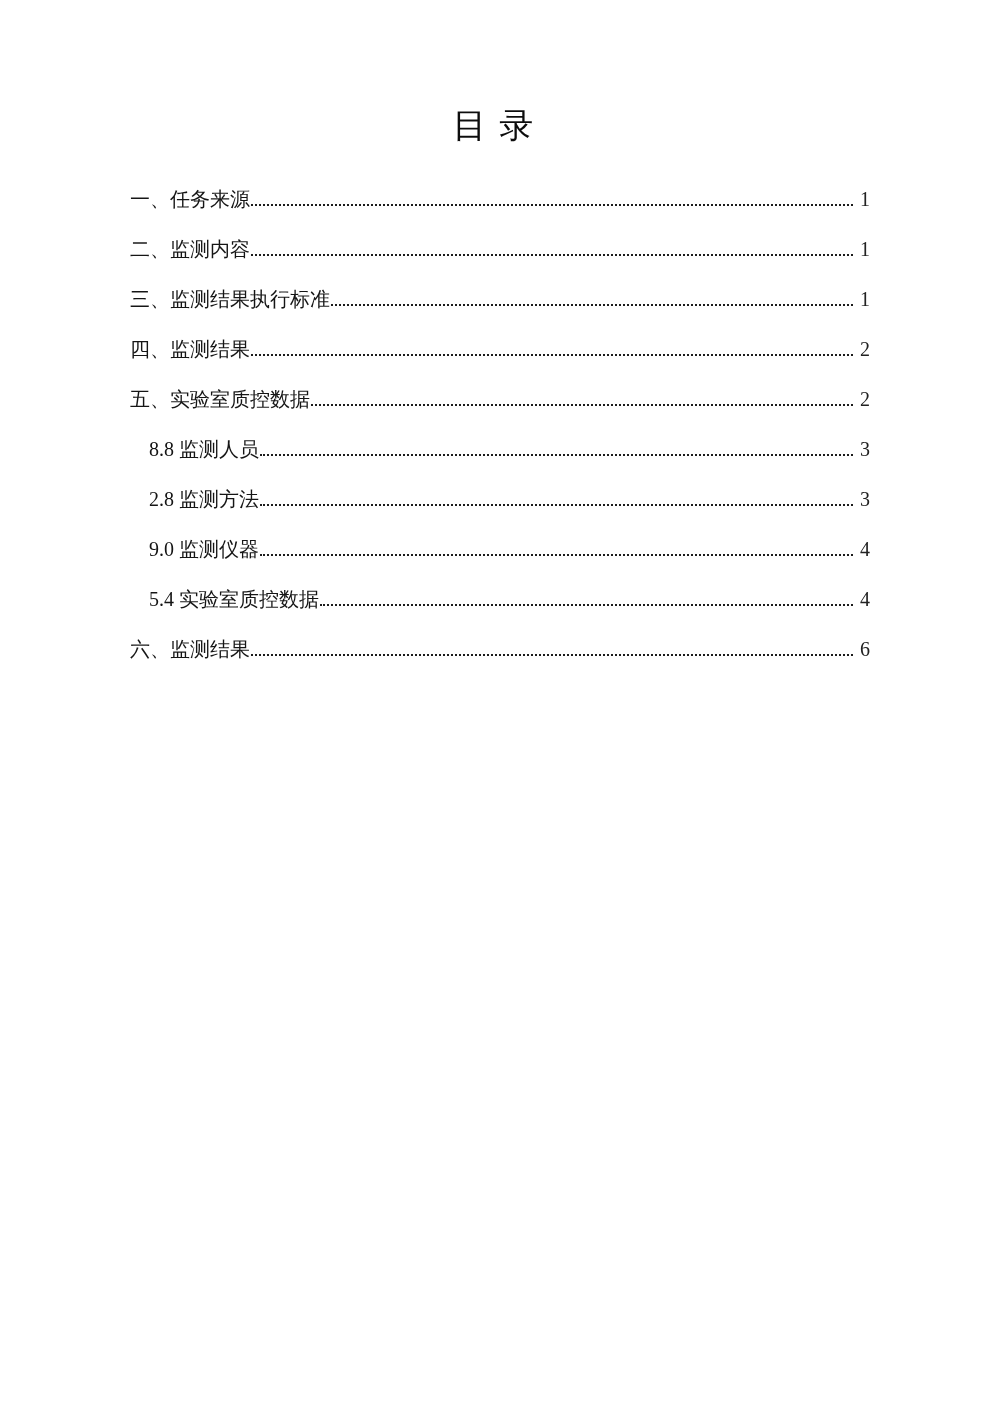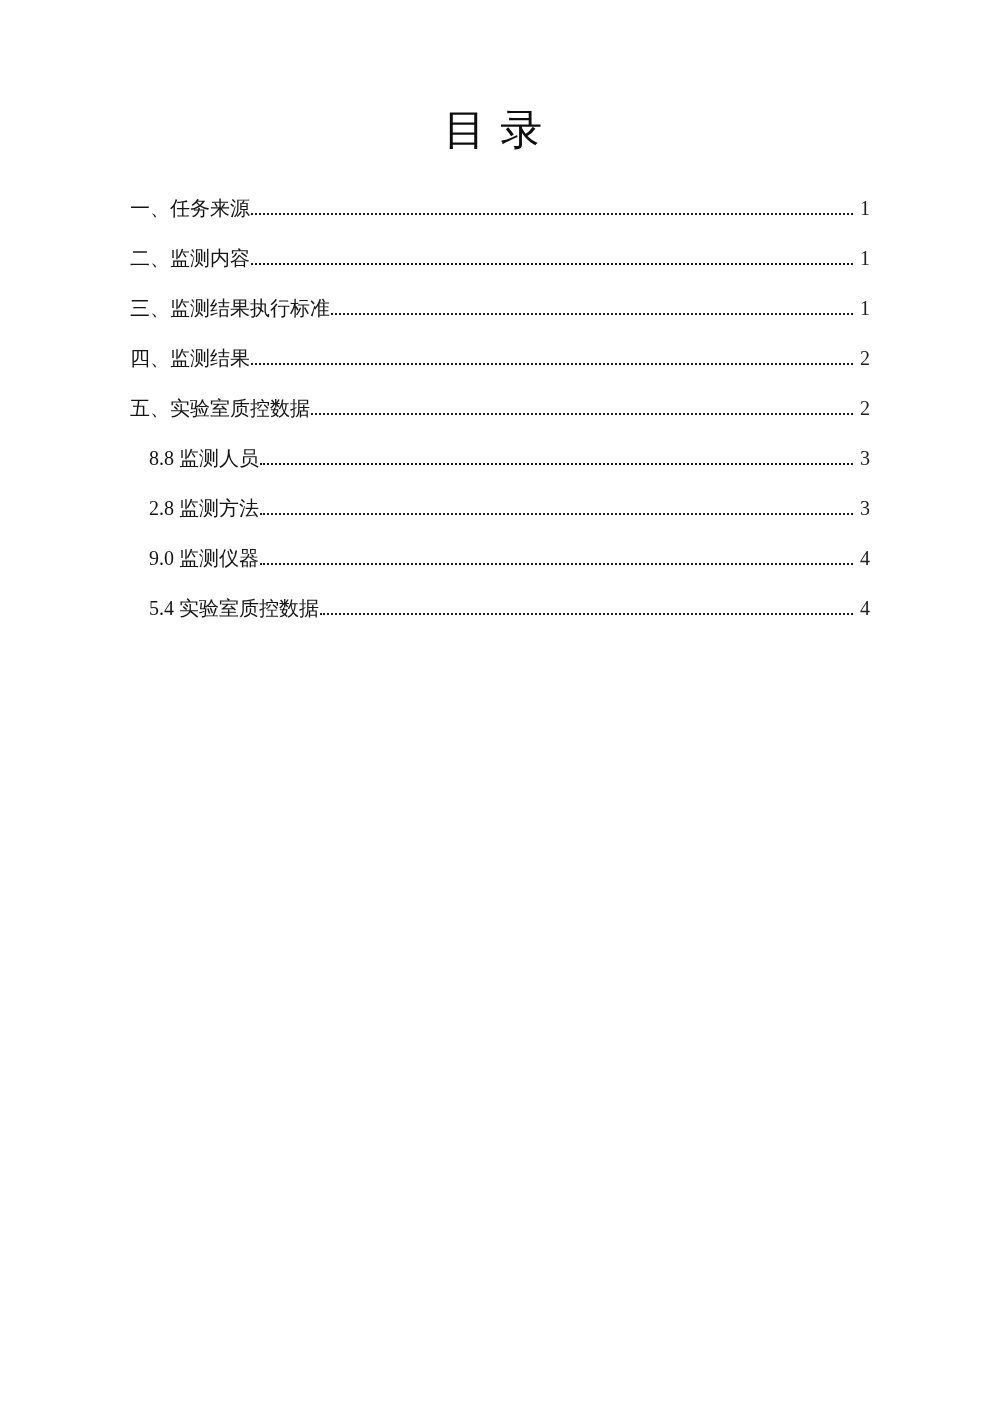--- a/index.html
+++ b/index.html
@@ -12,21 +12,21 @@
     position: relative;
     overflow: hidden;
   }
   .page {
     width: 100%;
     height: 100%;
     padding: 0 122px 0 118px;
   }
   .doc-title {
     margin-top: 106px;
-    font-size: 42px;
+    font-size: 34px;
     font-weight: 400;
     line-height: 1.15;
     text-align: center;
     letter-spacing: 2px;
     color: #0d0d0d;
     white-space: pre;
   }
   .toc {
     margin-top: 22px;
   }
@@ -107,14 +107,19 @@
       <div class="toc-row level-2">
     <span class="label">9.0 监测仪器</span>
     <span class="leader"></span>
     <span class="pagenum">4</span>
   </div>
       <div class="toc-row level-2">
     <span class="label">5.4 实验室质控数据</span>
     <span class="leader"></span>
     <span class="pagenum">4</span>
   </div>
+      <div class="toc-row level-1">
+    <span class="label">六、监测结果</span>
+    <span class="leader"></span>
+    <span class="pagenum">6</span>
+  </div>
     </nav>
 </div>
 
 </body></html>

